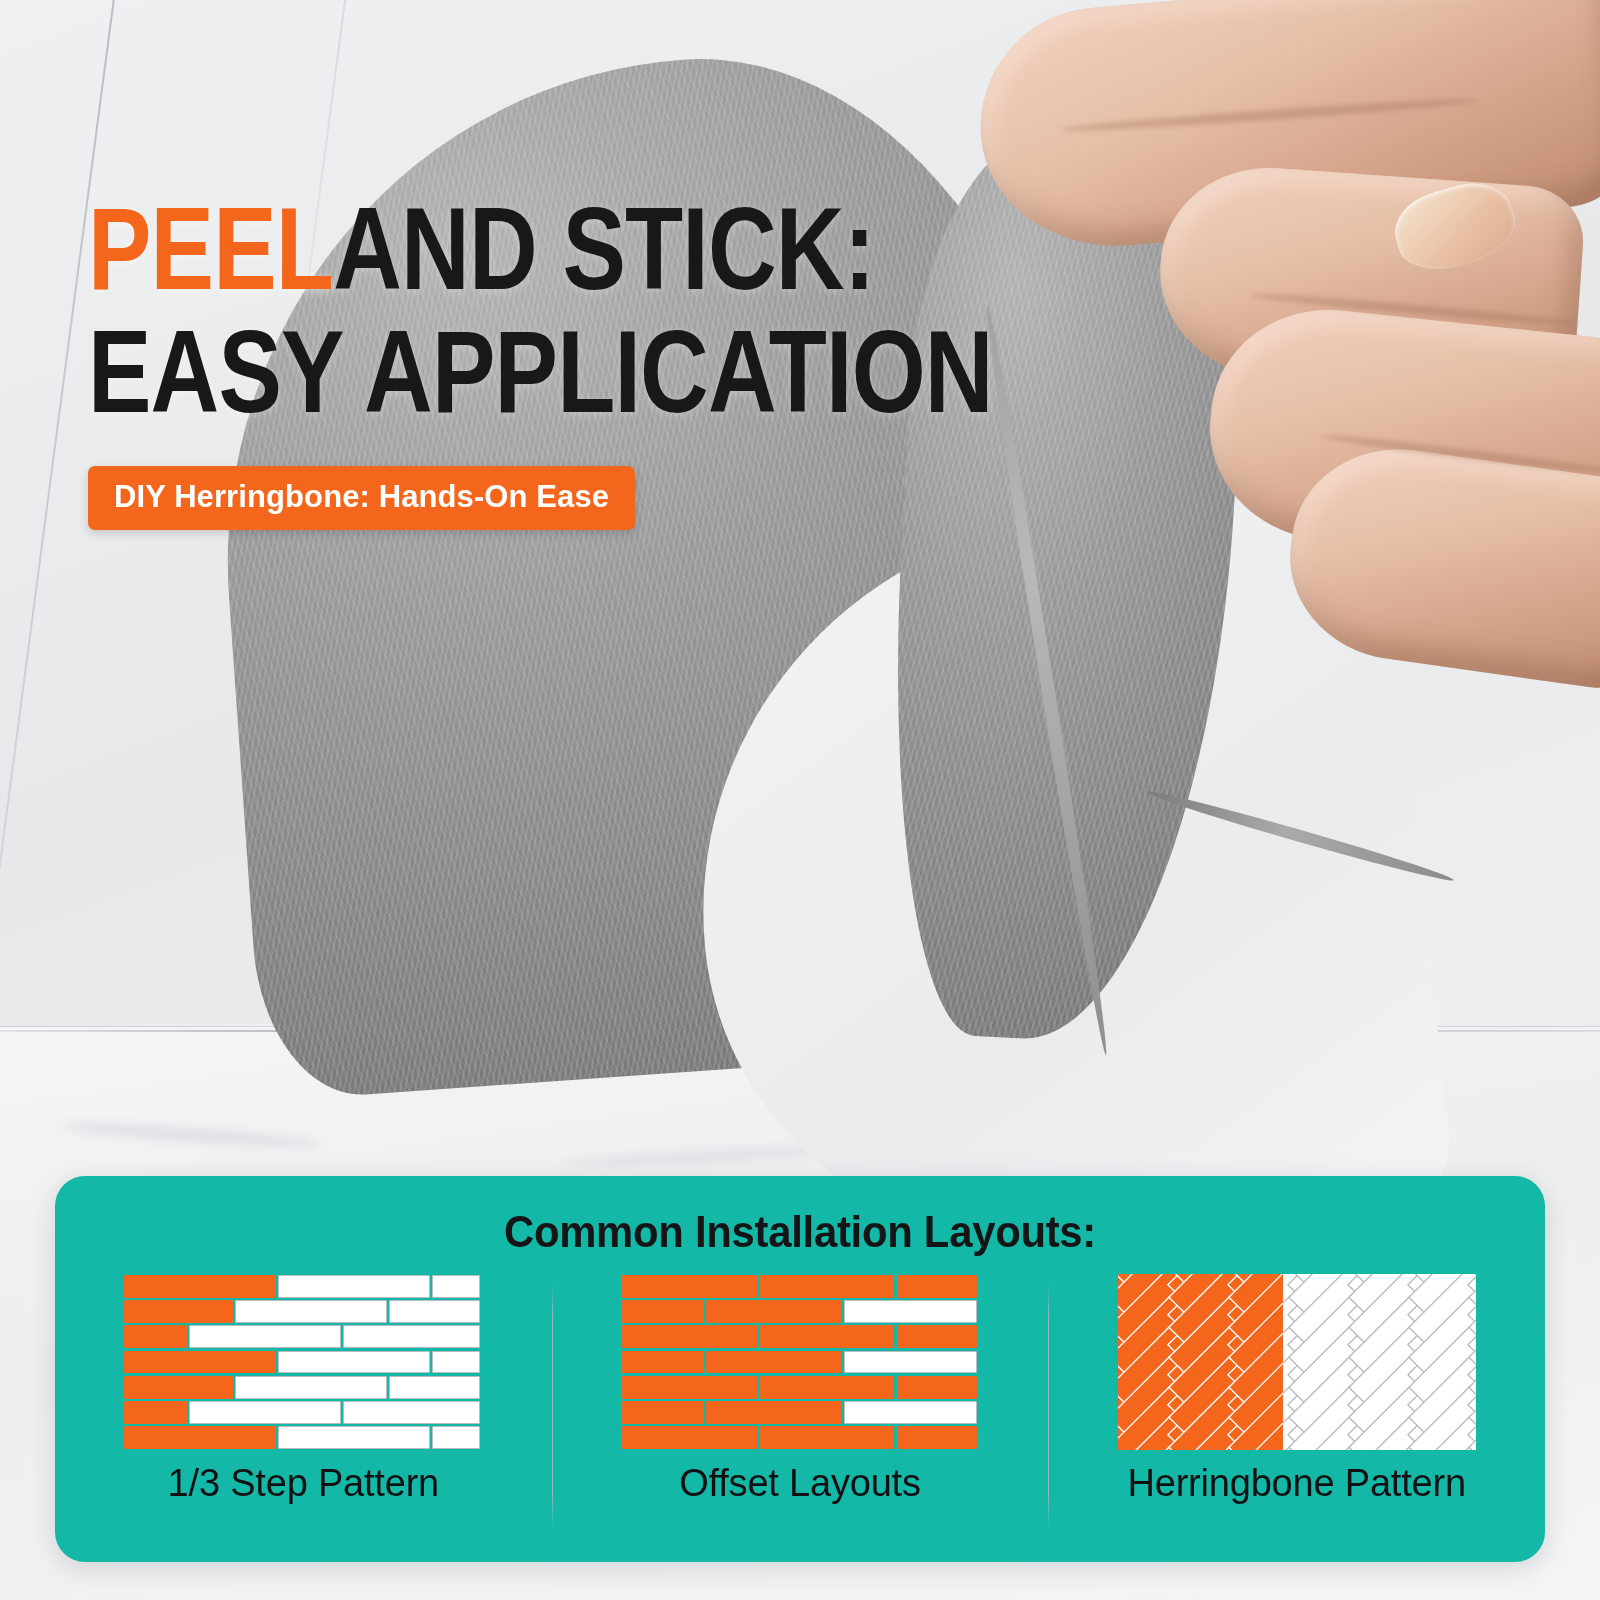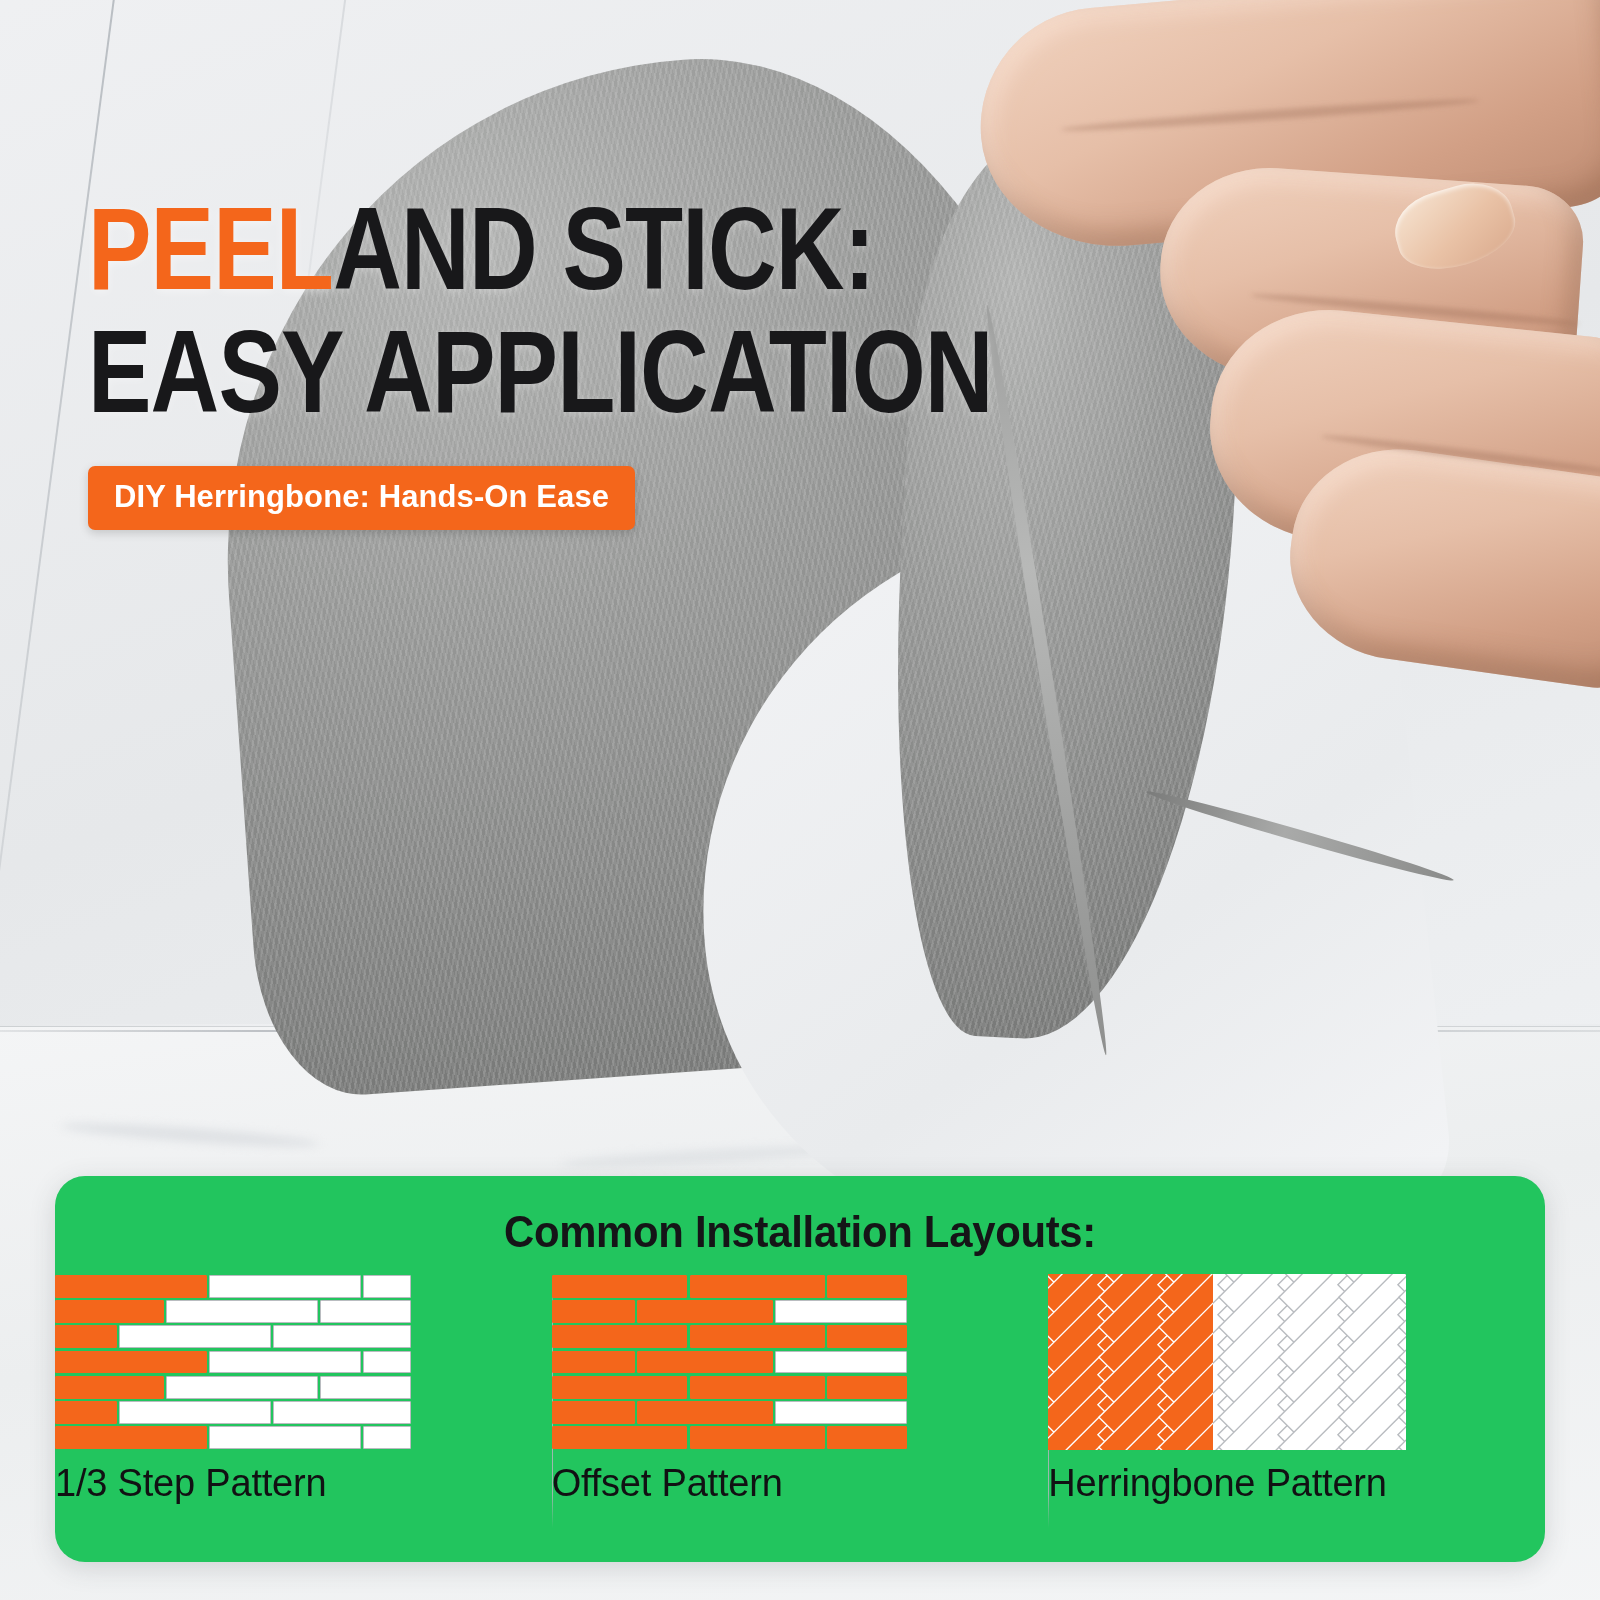--- a/index.html
+++ b/index.html
@@ -103,37 +103,37 @@
     padding:13px 26px 15px 26px;
     font-size:31px; font-weight:700; letter-spacing:.1px;
     white-space:nowrap;
     box-shadow:0 3px 10px rgba(0,0,0,.16);
   }
 
   
   .card {
     position:absolute; left:55px; top:1176px;
     width:1490px; height:386px;
-    background:#22c55e; border-radius:30px;
+    background:#14b8a6; border-radius:30px;
     box-shadow:0 6px 26px rgba(60,65,70,.17);
     z-index:8;
   }
   .card-title {
     text-align:center; color:#151517;
     font-size:45px; font-weight:700;
     font-family:"Liberation Sans Narrow","Liberation Sans", sans-serif;
     transform:scaleX(.93);
     padding-top:30px; letter-spacing:-.3px;
   }
   .cols {
     display:flex; margin-top:16px; height:268px;
   }
   .col {
     flex:1; position:relative;
-    display:flex; flex-direction:column; align-items:flex-start;
+    display:flex; flex-direction:column; align-items:center;
   }
   .col + .col::before {
     content:""; position:absolute; left:0; top:8px; bottom:14px; width:1px;
     background:linear-gradient(180deg,rgba(190,193,197,0),rgba(178,182,187,.85) 14%,
                rgba(178,182,187,.85) 86%,rgba(190,193,197,0));
   }
   .swatch { width:358px; height:176px; position:relative; }
   .col-label {
     margin-top:12px; font-size:38px; color:#111113;
     font-family:"Liberation Sans", sans-serif; letter-spacing:-.2px;
@@ -277,21 +277,21 @@
           <div class="tile on" style="left: 0px; top: 101.671px; width: 135.63px; height: 22.9429px;"></div>
           <div class="tile on" style="left: 137.83px; top: 101.671px; width: 135.63px; height: 22.9429px;"></div>
           <div class="tile on" style="left: 275.66px; top: 101.671px; width: 80.14px; height: 22.9429px;"></div>
           <div class="tile on" style="left: 0px; top: 126.814px; width: 83.2546px; height: 22.9429px;"></div>
           <div class="tile on" style="left: 85.4546px; top: 126.814px; width: 135.63px; height: 22.9429px;"></div>
           <div class="tile" style="left: 223.285px; top: 126.814px; width: 132.515px; height: 22.9429px;"></div>
           <div class="tile on" style="left: 0px; top: 151.957px; width: 135.63px; height: 22.9429px;"></div>
           <div class="tile on" style="left: 137.83px; top: 151.957px; width: 135.63px; height: 22.9429px;"></div>
           <div class="tile on" style="left: 275.66px; top: 151.957px; width: 80.14px; height: 22.9429px;"></div>
         </div>
-      <div class="col-label">Offset Pattern</div>
+      <div class="col-label">Offset Layouts</div>
     </div>
 
     <div class="col">
       <div class="swatch" id="sw-hb">
         <svg class="hb-svg" viewBox="0 0 358 176" preserveAspectRatio="none">
           <defs>
             <clipPath id="clipOrange">
                 <rect x="0" y="0" width="165" height="176"></rect>
               </clipPath>
             <clipPath id="clipWhite">

